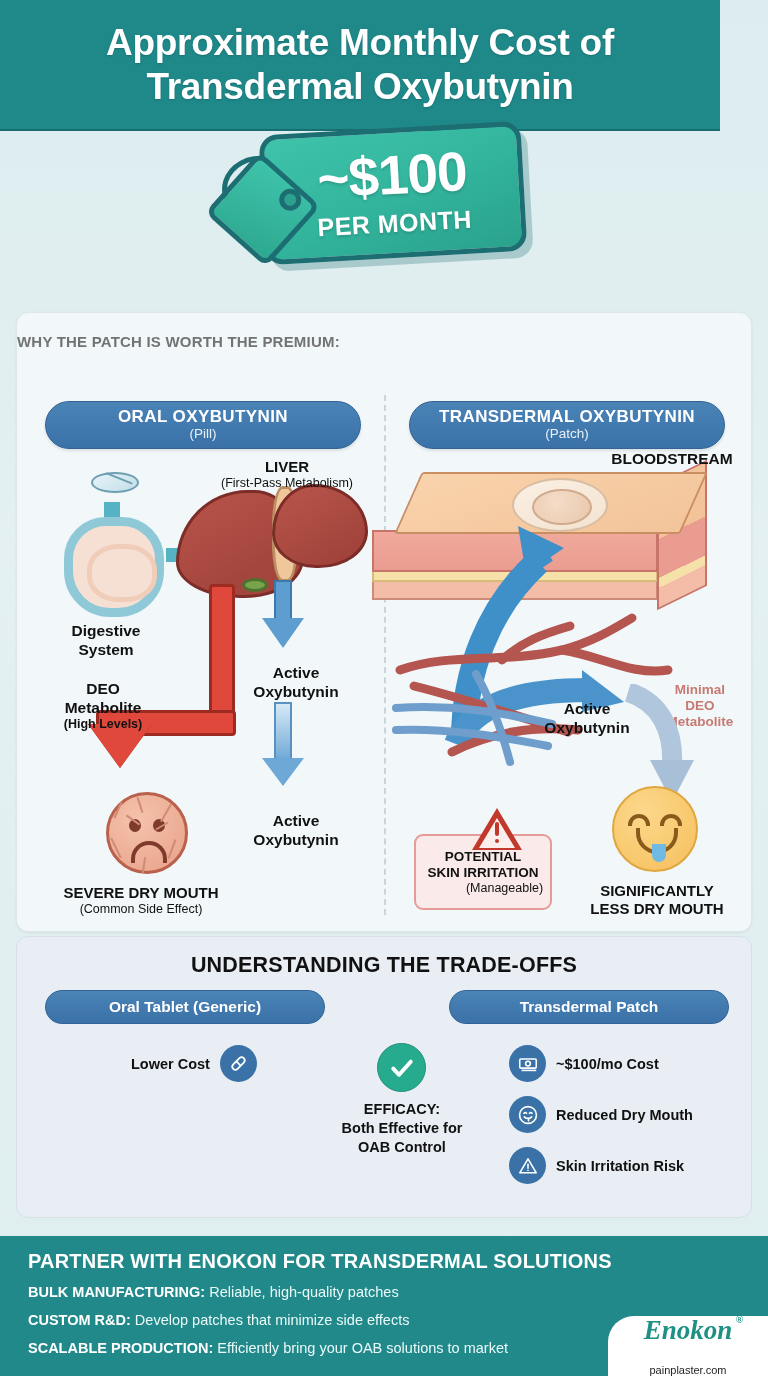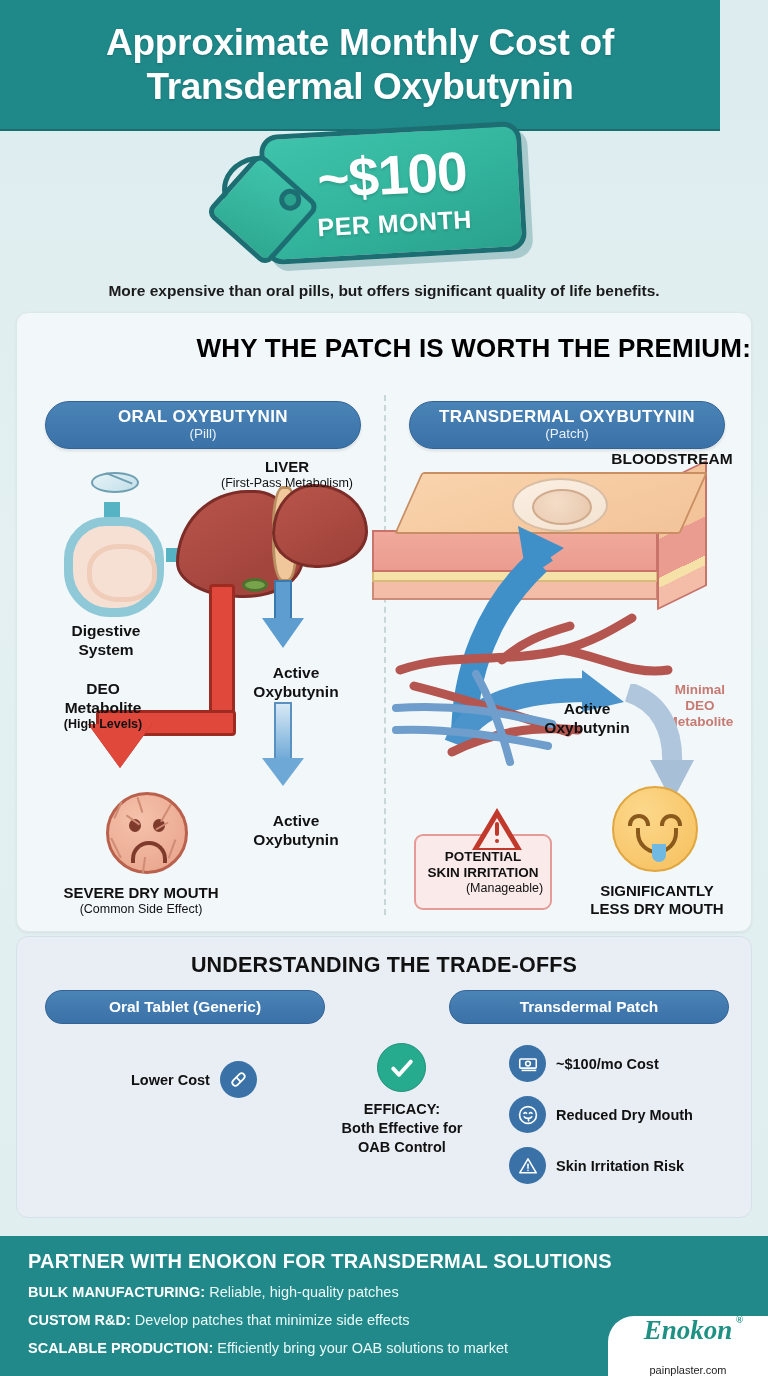--- a/index.html
+++ b/index.html
@@ -51,22 +51,22 @@
     position: absolute; left: 0; top: 282px; width: 768px; text-align: center;
     font-size: 15.5px; font-weight: bold; color: #1b1b1b;
   }
 
   
   .mechcard {
     position: absolute; left: 16px; top: 312px; width: 736px; height: 620px;
     background: #f2f8fa; border: 1px solid #dbe7ea; border-radius: 12px;
     box-shadow: 0 1px 3px rgba(0,0,0,.06);
   }
-  .mech-h1 { position:absolute; top:20px; left:0; width:100%; text-align:right;
-     font-size:26px; font-weight:bold; color:#000000; letter-spacing:.2px;}
+  .mech-h1 { position:absolute; top:20px; left:0; width:100%; text-align:left;
+     font-size:15px; font-weight:bold; color:#737373; letter-spacing:.2px;}
   .mech-h2 { position:absolute; top:48px; left:0; width:100%; text-align:center;
      font-size:19px; color:#1b1b1b;}
   .divider { position:absolute; left:367px; top:82px; width:0; height:520px;
      border-left:2px dashed #c8d6da;}
 
   .pill-banner {
     position:absolute; height:48px; border-radius:24px;
     background: linear-gradient(180deg,#4a83b6 0%,#3a72a8 100%);
     border:1px solid #336395;
     display:flex; flex-direction:column; align-items:center; justify-content:center;
@@ -237,21 +237,20 @@
 
   <div class="tagwrap">
     <div class="tagstring"></div>
     <div class="tag">
       <div class="taghole"></div>
       <div class="tagprice">~$100</div>
       <div class="tagsub">PER MONTH</div>
     </div>
   </div>
 
-  <div class="subtitle">More expensive than oral pills, but offers significant quality of life benefits.</div>
 
   <div class="mechcard">
     <div class="mech-h1">WHY THE PATCH IS WORTH THE PREMIUM:</div>
     <div class="divider"></div>
 
     <div class="pill-banner pb-left">
       <span class="pb-t">ORAL OXYBUTYNIN</span>
       <span class="pb-s">(Pill)</span>
     </div>
     <div class="pill-banner pb-right">
@@ -409,21 +408,21 @@
       <div class="w1">SKIN IRRITATION</div>
       <div class="w2">(Manageable)</div>
     </div>
   </div>
 
   <div class="tocard">
     <div class="to-title">UNDERSTANDING THE TRADE-OFFS</div>
     <div class="to-banner to-bl">Oral Tablet (Generic)</div>
     <div class="to-banner to-br">Transdermal Patch</div>
 
-    <div class="row" style="left:114px; top:124px;">
+    <div class="row" style="left:114px; top:108px;">
       <span class="rowtext">Lower Cost</span>
       <span class="circ">
         <svg width="21" height="21" viewBox="0 0 24 24">
             <g fill="none" stroke="#fff" stroke-width="2">
           <rect x="3.5" y="8.5" width="17" height="7" rx="3.5" transform="rotate(-45 12 12)"></rect>
           <line x1="9" y1="9" x2="15" y2="15"></line>
             </g>
           </svg>
       </span>
     </div>

